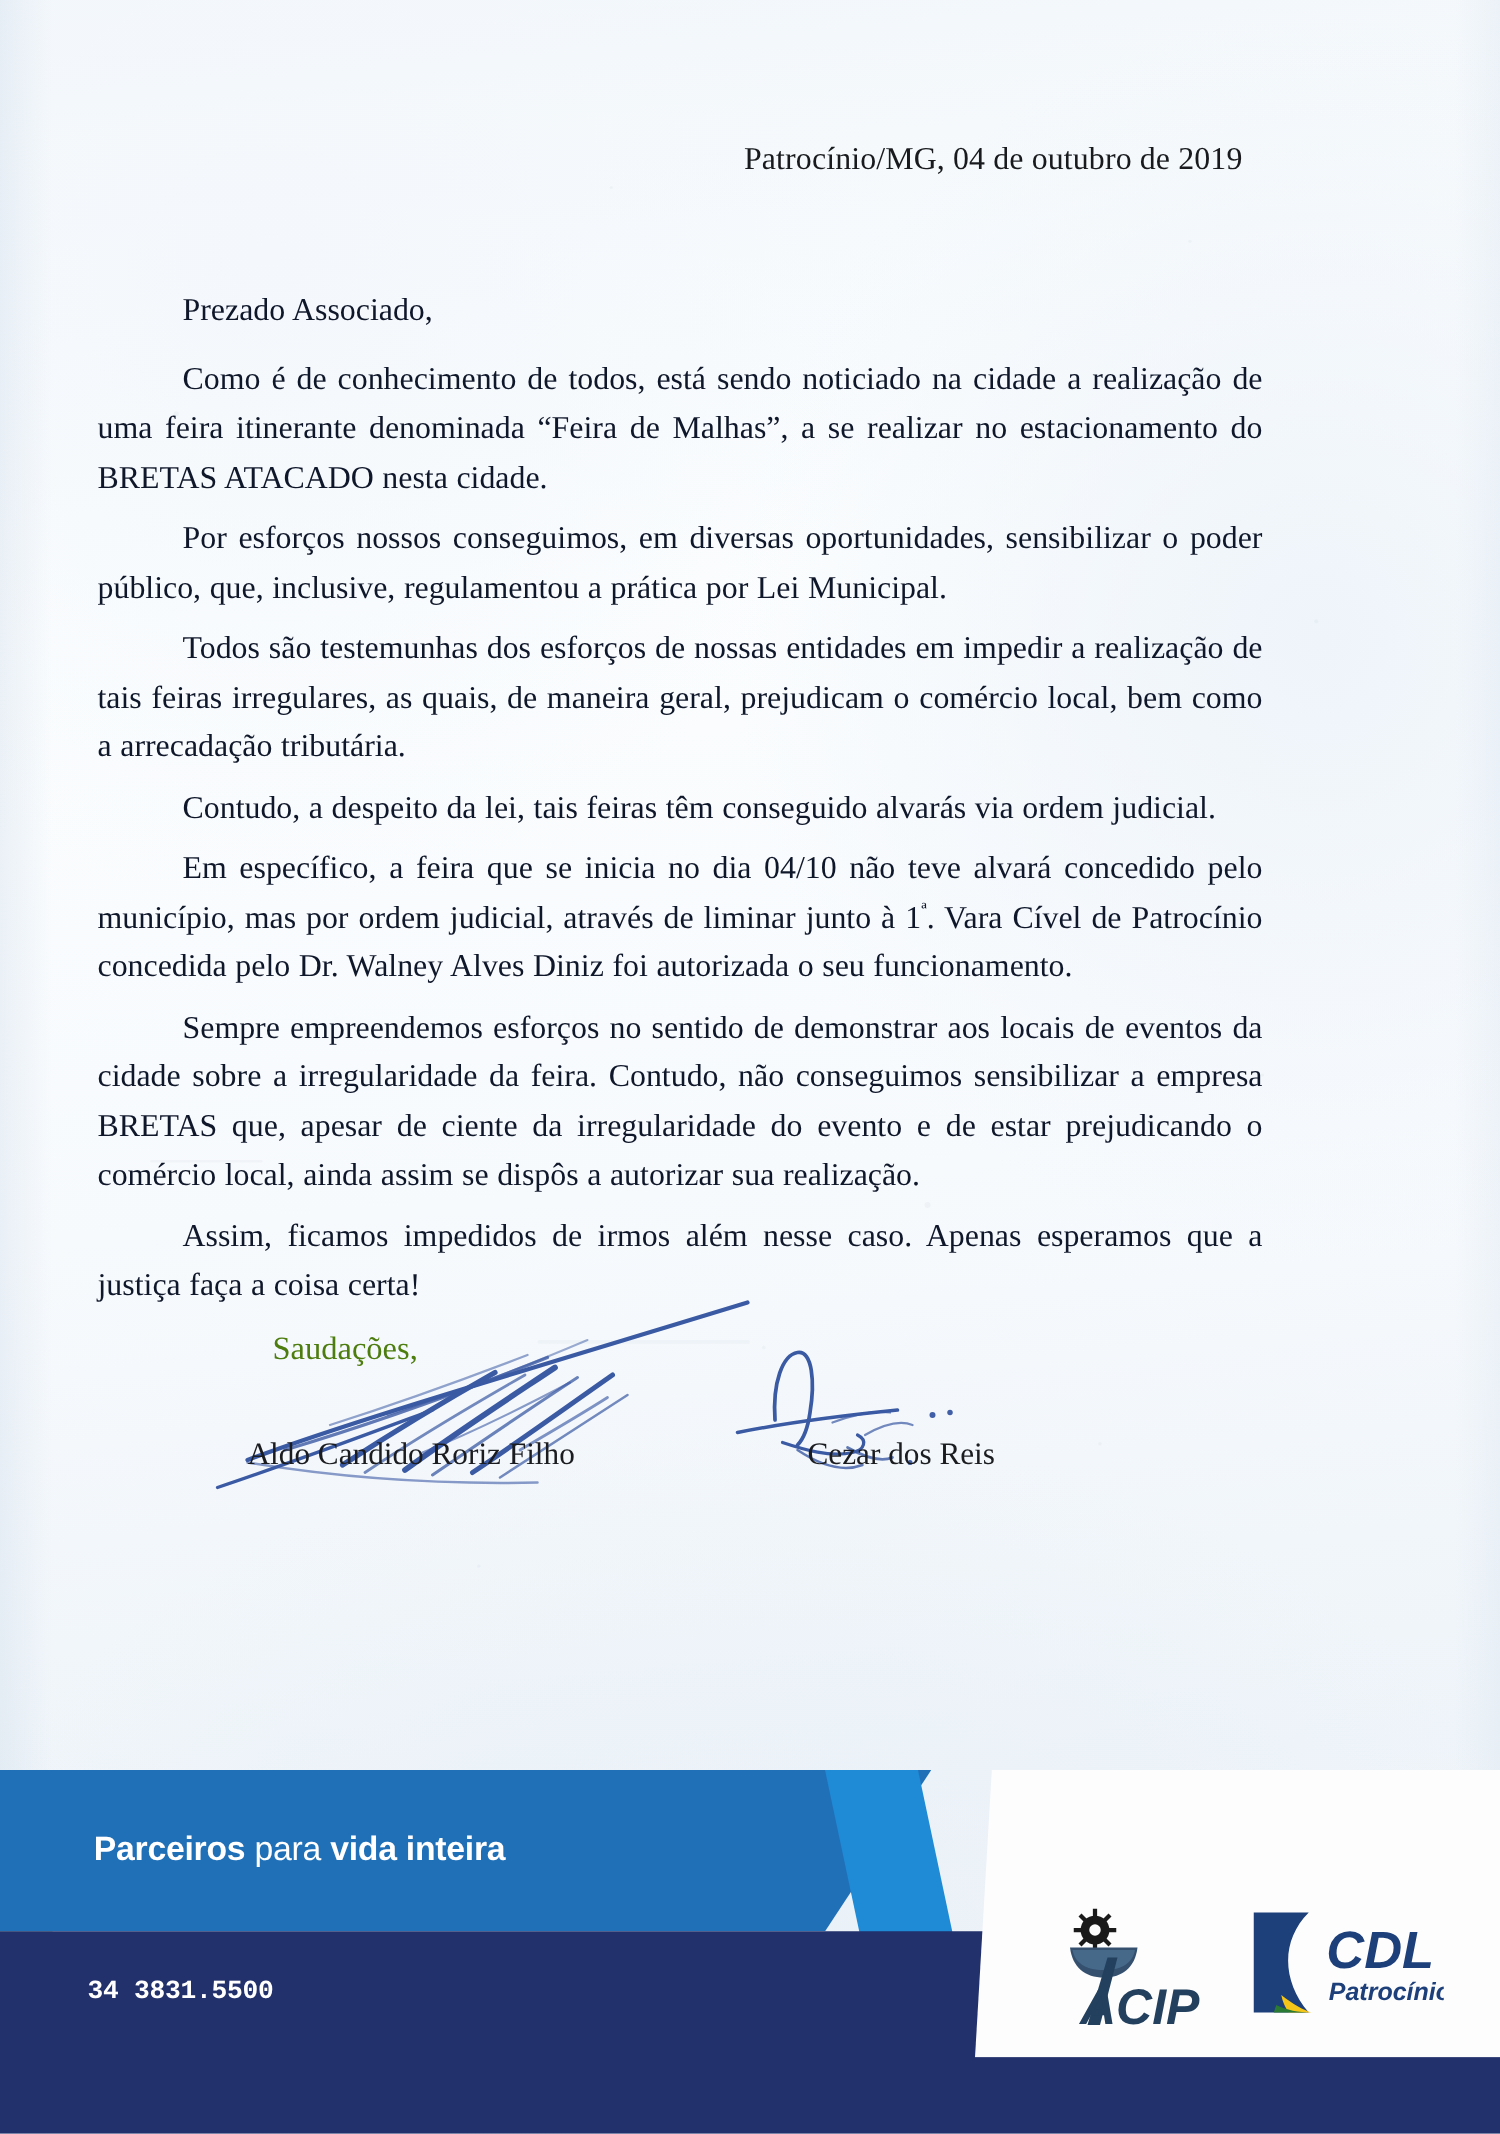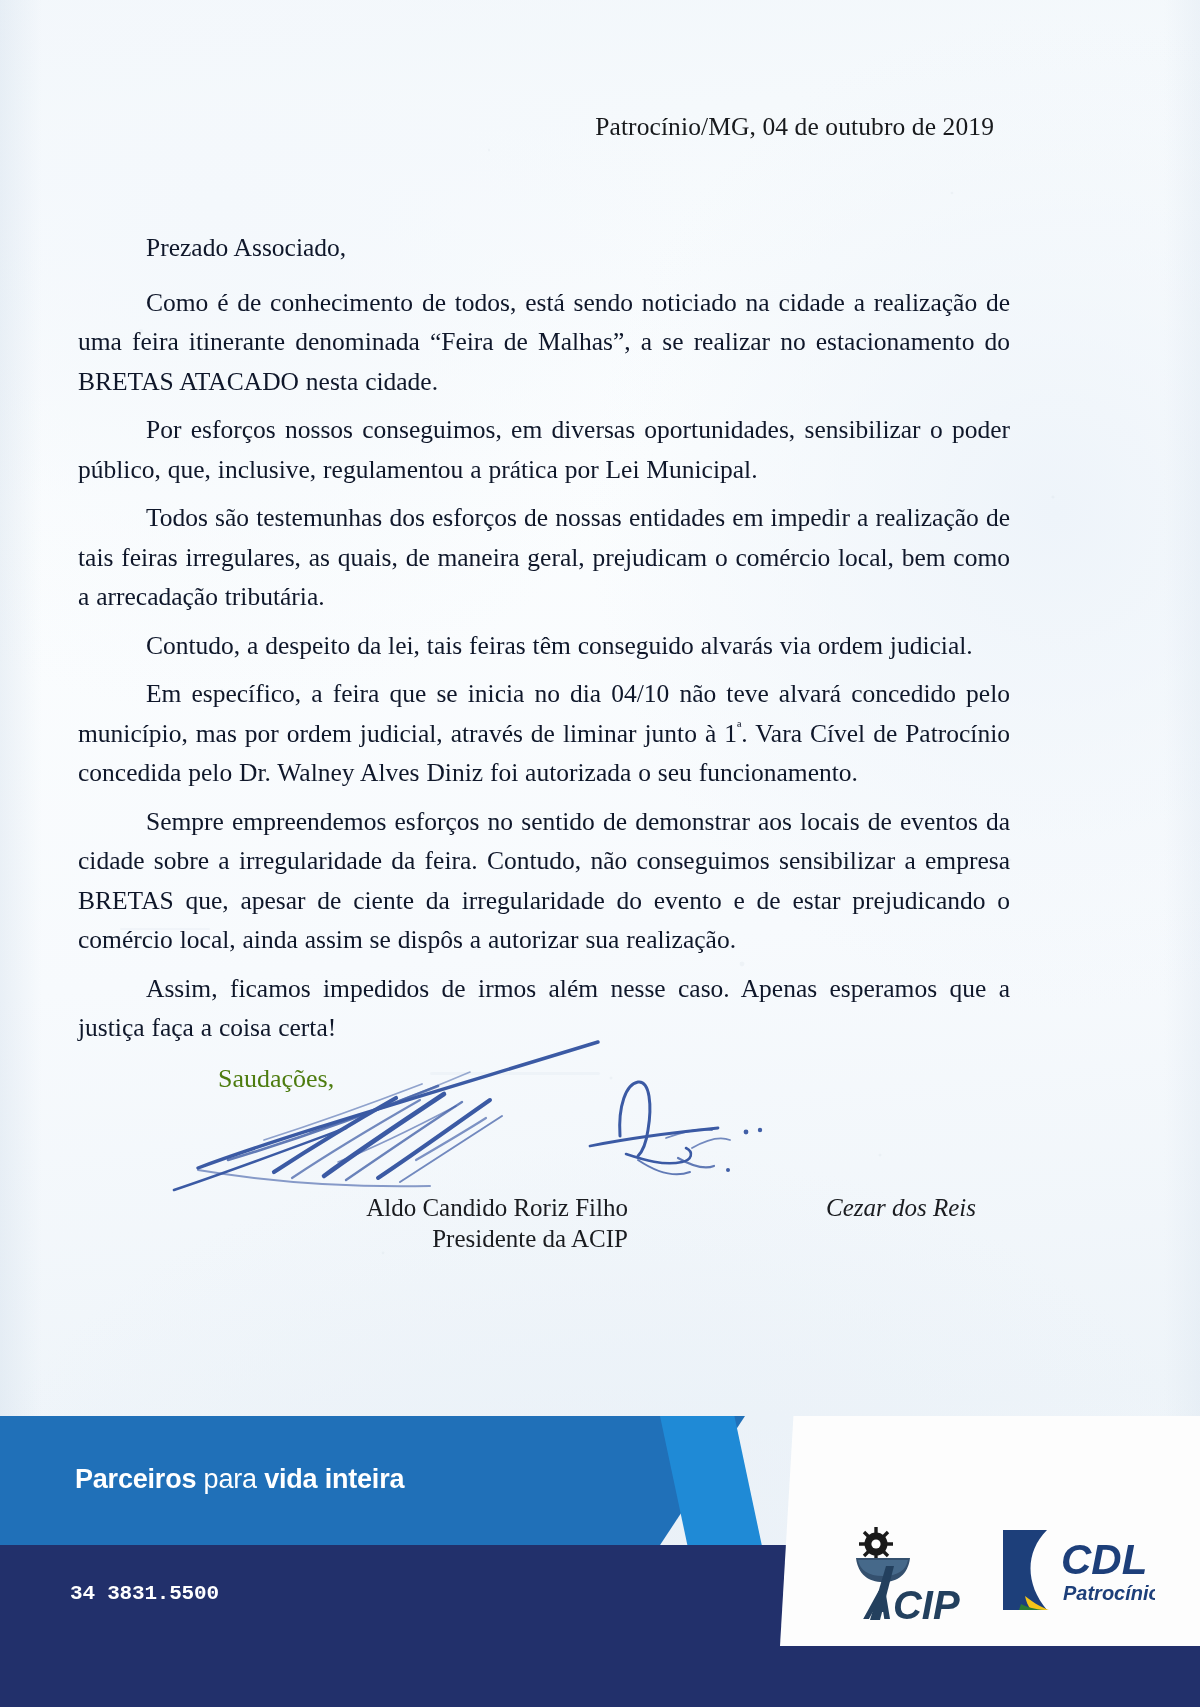--- a/index.html
+++ b/index.html
@@ -94,23 +94,23 @@
   }
   .sig-svg { position: absolute; left: 0; top: 0; }
 
   .sig-names {
     position: absolute;
     left: 120px;
     top: 128px;
     width: 812px;
     display: flex;
   }
-  .sig-col { text-align: right; margin-top: 44px; }
+  .sig-col { text-align: left; }
   .sig-col.left  { width: 430px; }
-  .sig-col.right { width: 330px; margin-left: 18px; font-style: italic; }
+  .sig-col.right { width: 330px; margin-left: 18px; }
   .sig-col .nm {
     font-size: 25px;
     line-height: 31px;
     color: #1a1c20;
     white-space: nowrap;
   }
 
   
   .footer {
     position: absolute;
@@ -262,21 +262,20 @@
     <g fill="#2e4f9e" opacity="0.9">
       <circle cx="668" cy="112" r="2.4"></circle>
       <circle cx="682" cy="110" r="2.2"></circle>
       <circle cx="650" cy="150" r="2.0"></circle>
     </g>
   </svg>
 
   <div class="sig-names">
     <div class="sig-col left">
       <div class="nm">Aldo Candido Roriz Filho</div>
-      <div class="nm">Presidente da ACIP</div>
     </div>
     <div class="sig-col right">
       <div class="nm">Cezar dos Reis</div>
     </div>
   </div>
 </div>
 
 <div class="footer">
   <div class="f-green"></div>
   <div class="f-blue-top"></div>

